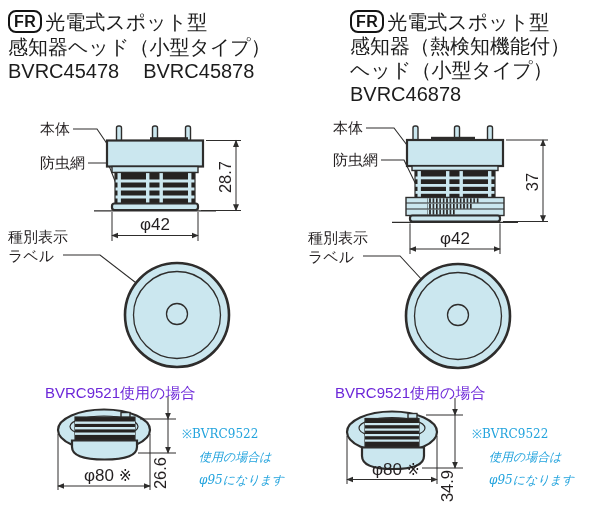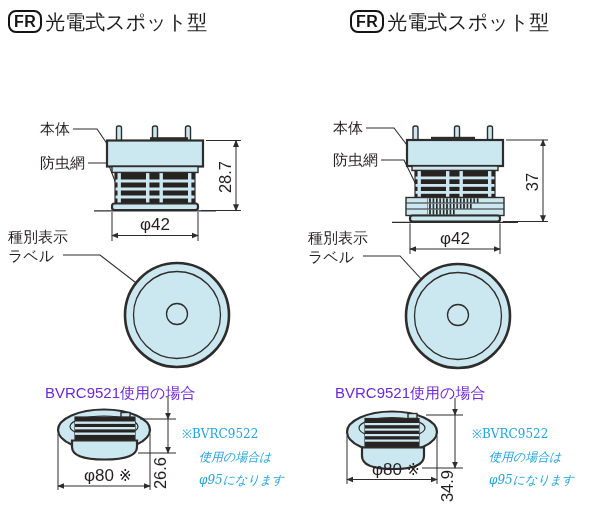--- a/index.html
+++ b/index.html
@@ -28,20 +28,22 @@
   .meshbg{fill:#262321;stroke:none;}
   .stripe{fill:#cbe7ef;stroke:none;}
 </style>
 </head>
 <body>
 
 <div class="page">
 
   <div class="hdr" style="left:8px;top:10px;">
     <div><span class="fr">FR</span><span>光電式スポット型</span></div>
+    <div>感知器ヘッド（小型タイプ）</div>
+    <div class="models"><span>BVRC45478</span><span>BVRC45878</span></div>
   </div>
 
   <svg style="left:0;top:108px;" width="300" height="403" viewBox="0 0 300 403">
     <defs>
       <marker id="arr" viewBox="0 0 10 10" refX="8.5" refY="5" markerWidth="7.5" markerHeight="7.5" orient="auto-start-reverse">
         <path d="M0,1 L9.5,5 L0,9 Z" fill="#2e2d2c"></path>
       </marker>
       <pattern id="hatch" width="3.4" height="6" patternUnits="userSpaceOnUse">
         <rect x="0" y="0" width="1.6" height="6" fill="#262321"></rect>
       </pattern>
@@ -117,20 +119,23 @@
 
   <div class="mount-title" style="left:45px;top:384px;">BVRC9521使用の場合</div>
   <div class="note" style="left:182px;top:423px;color:#22a3dd;">
     <div>※BVRC9522</div>
     <div>使用の場合は</div>
     <div>φ95になります</div>
   </div>
 
   <div class="hdr" style="left:350px;top:10px;line-height:24px;">
     <div><span class="fr">FR</span><span>光電式スポット型</span></div>
+    <div>感知器（熱検知機能付）</div>
+    <div>ヘッド（小型タイプ）</div>
+    <div class="models"><span>BVRC46878</span></div>
   </div>
 
   <svg style="left:300px;top:108px;" width="300" height="403" viewBox="0 0 300 403">
 
     <g>
       <text class="lbl" x="33" y="25">本体</text>
       <path class="lead" d="M66,20 H94 L113,45" marker-end="url(#arr)"></path>
       <text class="lbl" x="33" y="57">防虫網</text>
       <path class="lead" d="M81,52 H104 L121,87" marker-end="url(#arr)"></path>
 

